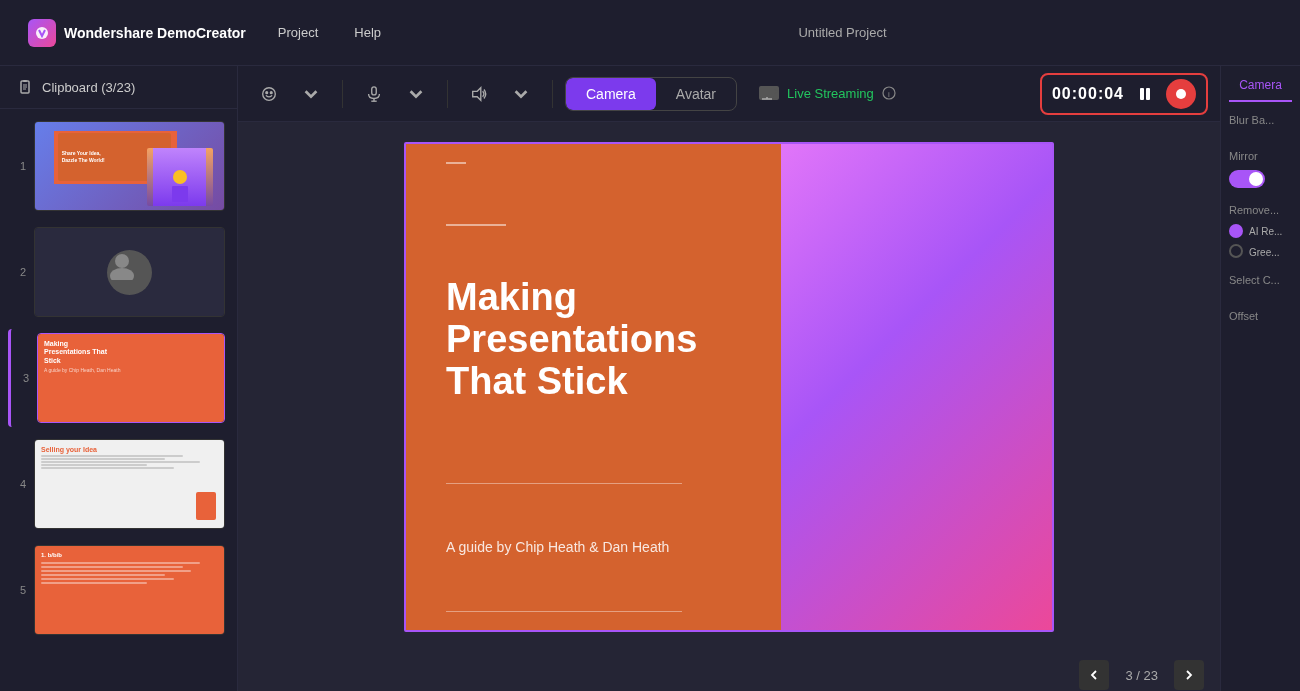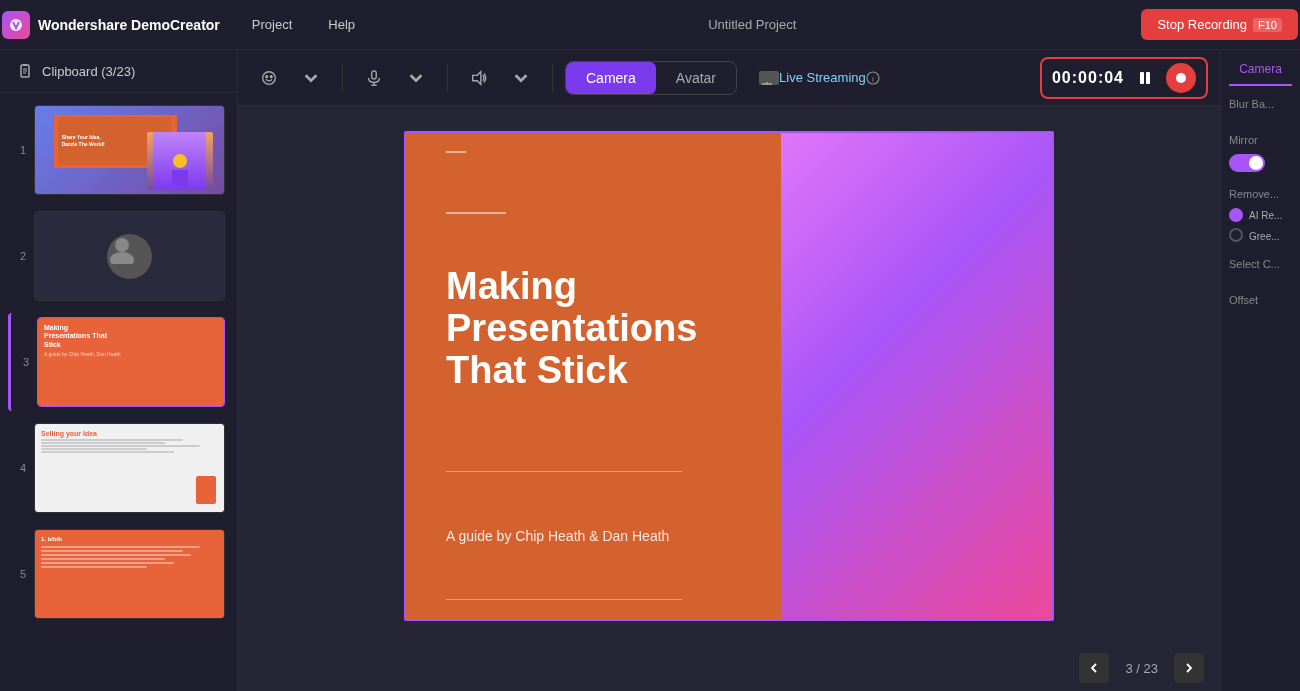--- a/index.html
+++ b/index.html
@@ -9,25 +9,25 @@
       overflow: hidden;
       background: #1a1a2e;
       font-family: -apple-system, BlinkMacSystemFont, 'Segoe UI', sans-serif;
       color: #fff;
       display: flex;
       flex-direction: column;
     }
 
     
     .topbar {
-      height: 50px;
+      height: 66px;
       background: #1e1e2e;
       display: flex;
       align-items: center;
-      padding: 0 2px;
+      padding: 0 28px;
       gap: 24px;
       flex-shrink: 0;
       border-bottom: 1px solid #2a2a3e;
     }
     .logo-area {
       display: flex;
       align-items: center;
       gap: 8px;
     }
     .logo-icon {
@@ -332,26 +332,27 @@
     }
     .camera-avatar-group {
       display: flex;
       border: 1px solid #444;
       border-radius: 8px;
       overflow: hidden;
     }
 
     .streaming-btn {
       display: flex;
-      align-items: flex-end;
+      align-items: flex-start;
+      gap: 8px;
       padding: 8px 14px;
       border-radius: 6px;
       background: transparent;
       border: none;
-      color: #7dd3fc;
+      color: #22c55e;
       font-size: 13px;
       cursor: pointer;
     }
     .streaming-icon {
       width: 20px;
       height: 14px;
       background: #555;
       border-radius: 2px;
       position: relative;
       display: flex;
@@ -614,24 +615,20 @@
         <path d="M5 5 L8 11 L11 5" stroke="#a855f7" stroke-width="2" fill="none"></path>
       </svg>
     </div>
     <span class="app-name">Wondershare DemoCreator</span>
   </div>
   <div class="nav-menu">
     <div class="nav-item">Project</div>
     <div class="nav-item">Help</div>
   </div>
   <div class="topbar-center">Untitled Project</div>
-  <button class="stop-recording-btn">
-    <span>Stop Recording</span>
-    <span class="shortcut-badge">F10</span>
-  </button>
 </div>
 
 <div class="main-area">
 
   <div class="left-sidebar">
     <div class="sidebar-header">
       <div class="sidebar-header-icon">
         <svg width="16" height="16" viewBox="0 0 16 16" fill="none">
           <rect x="4" y="2" width="8" height="12" rx="1" stroke="#aaa" stroke-width="1.5"></rect>
           <rect x="6" y="1" width="4" height="2" rx="1" fill="#aaa"></rect>

